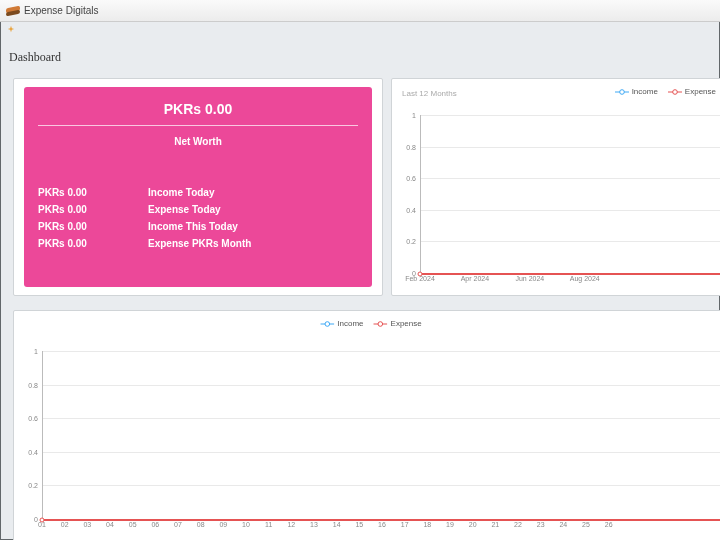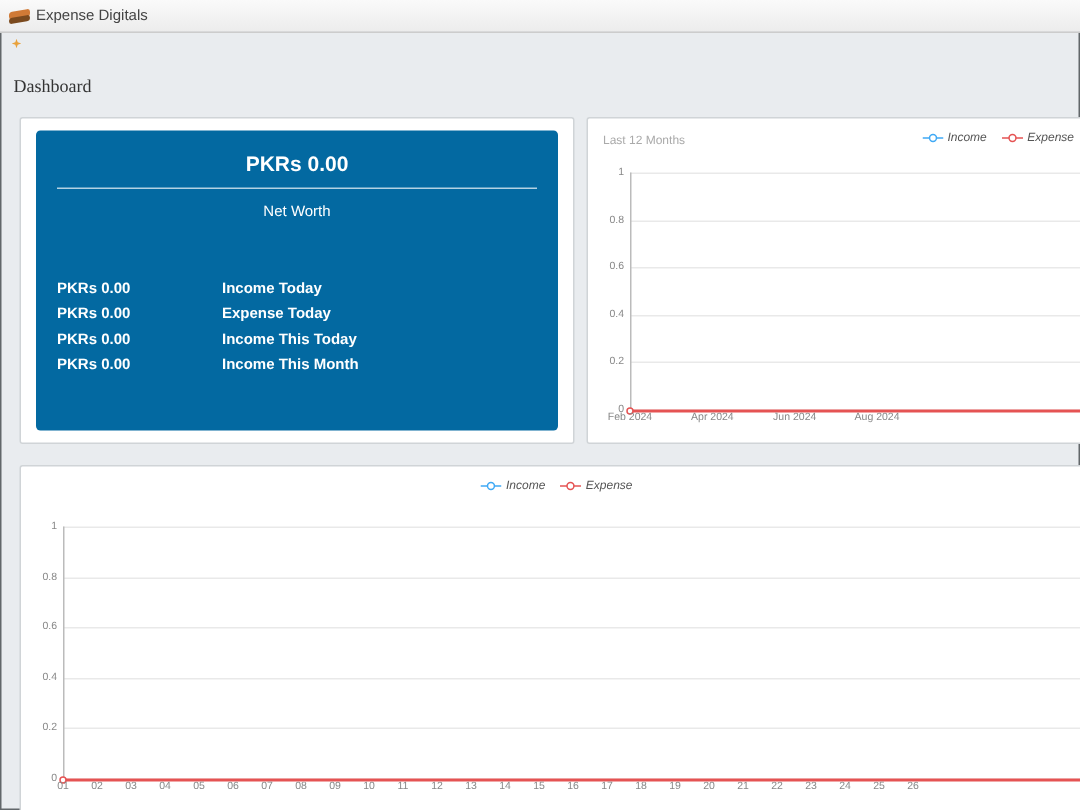--- a/index.html
+++ b/index.html
@@ -10,33 +10,33 @@
   .topbar .logo:after { content:""; position:absolute; left:0; top:5px; width:14px; height:4px; background:#7b4a1e; border-radius:2px; transform: skewY(-10deg); }
   .workspace { position:absolute; top:22px; left:0; right:0; bottom:0; background:#e9ecef; border:1px solid #62676a; border-top:0; }
   .spark { position:absolute; left:6px; top:3px; width:8px; height:8px; }
   .spark svg { width:8px; height:8px; display:block; }
   .page-title { position:absolute; left:8px; top:28px; font-size:12px; color:#333;font-family:Liberation Serif, serif; }
   .panel { position:absolute; background:#fff; border:1px solid #d0d4d7; border-radius:2px; }
   .panel-left { left:12px; top:56px; width:370px; height:218px; padding:8px 10px; }
   .panel-right { left:390px; top:56px; right:-10px; height:218px; padding:8px 10px; }
   .panel-bottom { left:12px; top:288px; right:-10px; height:236px; padding:8px 10px; }
 
-  .tile-blue { background:#0369a1; color:#fff; width:100%; height:100%; border-radius:3px; padding:10px 14px; text-align:center; font-size:11px; }
+  .tile-blue { background:#ec4899; color:#fff; width:100%; height:100%; border-radius:3px; padding:10px 14px; text-align:center; font-size:11px; }
   .tile-blue .networth-val { font-size:14px; font-weight:700; margin-top:4px; }
   .tile-blue hr { border:0; border-top:1px solid rgba(255,255,255,.7); margin:8px 0 10px; }
-  .tile-blue .networth-lab { font-weight:400; font-size:10px; }
+  .tile-blue .networth-lab { font-weight:700; font-size:10px; }
   .tile-rows { text-align:left; margin-top:40px; font-size:10px; font-weight:700; }
   .tile-rows .row { display:flex; margin-bottom:6px; }
   .tile-rows .row .val { width:110px; }
   .tile-rows .row .lab { flex:1; }
 
   .panel h2.section { font-size:12px; font-weight:700; color:#222; }
   .panel .subtitle { font-size:8px; color:#aaa; margin-top:2px; }
 
-  .legend { position:absolute; top:8px; right:12px; font-size:8px; color:#555; display:flex; gap:10px; align-items:center;font-style:italic; }
+  .legend { position:absolute; top:8px; right:12px; font-size:8px; color:#555; display:flex; gap:10px; align-items:center; }
   .legend .item { display:flex; align-items:center; gap:3px; }
   .legend .item svg { width:14px; height:8px; }
 
   .chart { position:absolute; left:28px; right:6px; top:36px; bottom:22px; }
   .chart-bottom .chart { left:28px; right:6px; top:40px; bottom:26px; }
   .ytick { position:absolute; left:-20px; font-size:7px; color:#888; transform:translateY(-50%); width:16px; text-align:right; }
   .gridline { position:absolute; left:0; right:0; height:1px; background:#e9e9e9; }
   .xaxis-labels { position:absolute; left:28px; right:6px; bottom:8px; height:12px; }
   .xtick { position:absolute; font-size:7px; color:#888; transform:translateX(-50%); white-space:nowrap; }
   .series-expense { position:absolute; left:0; right:0; height:1.5px; background:#e55353; }
@@ -72,21 +72,21 @@
           <div class="row">
             <span class="val">PKRs 0.00</span>
             <span class="lab">Expense Today</span>
           </div>
           <div class="row">
             <span class="val">PKRs 0.00</span>
             <span class="lab">Income This Today</span>
           </div>
           <div class="row">
             <span class="val">PKRs 0.00</span>
-            <span class="lab">Income This Month</span>
+            <span class="lab">Expense PKRs Month</span>
           </div>
         </div>
     </div>
   </div>
 
   <div class="panel panel-right">
     <div class="subtitle">Last 12 Months</div>
     <div class="legend">
       <span class="item">
         <svg viewBox="0 0 14 8">

